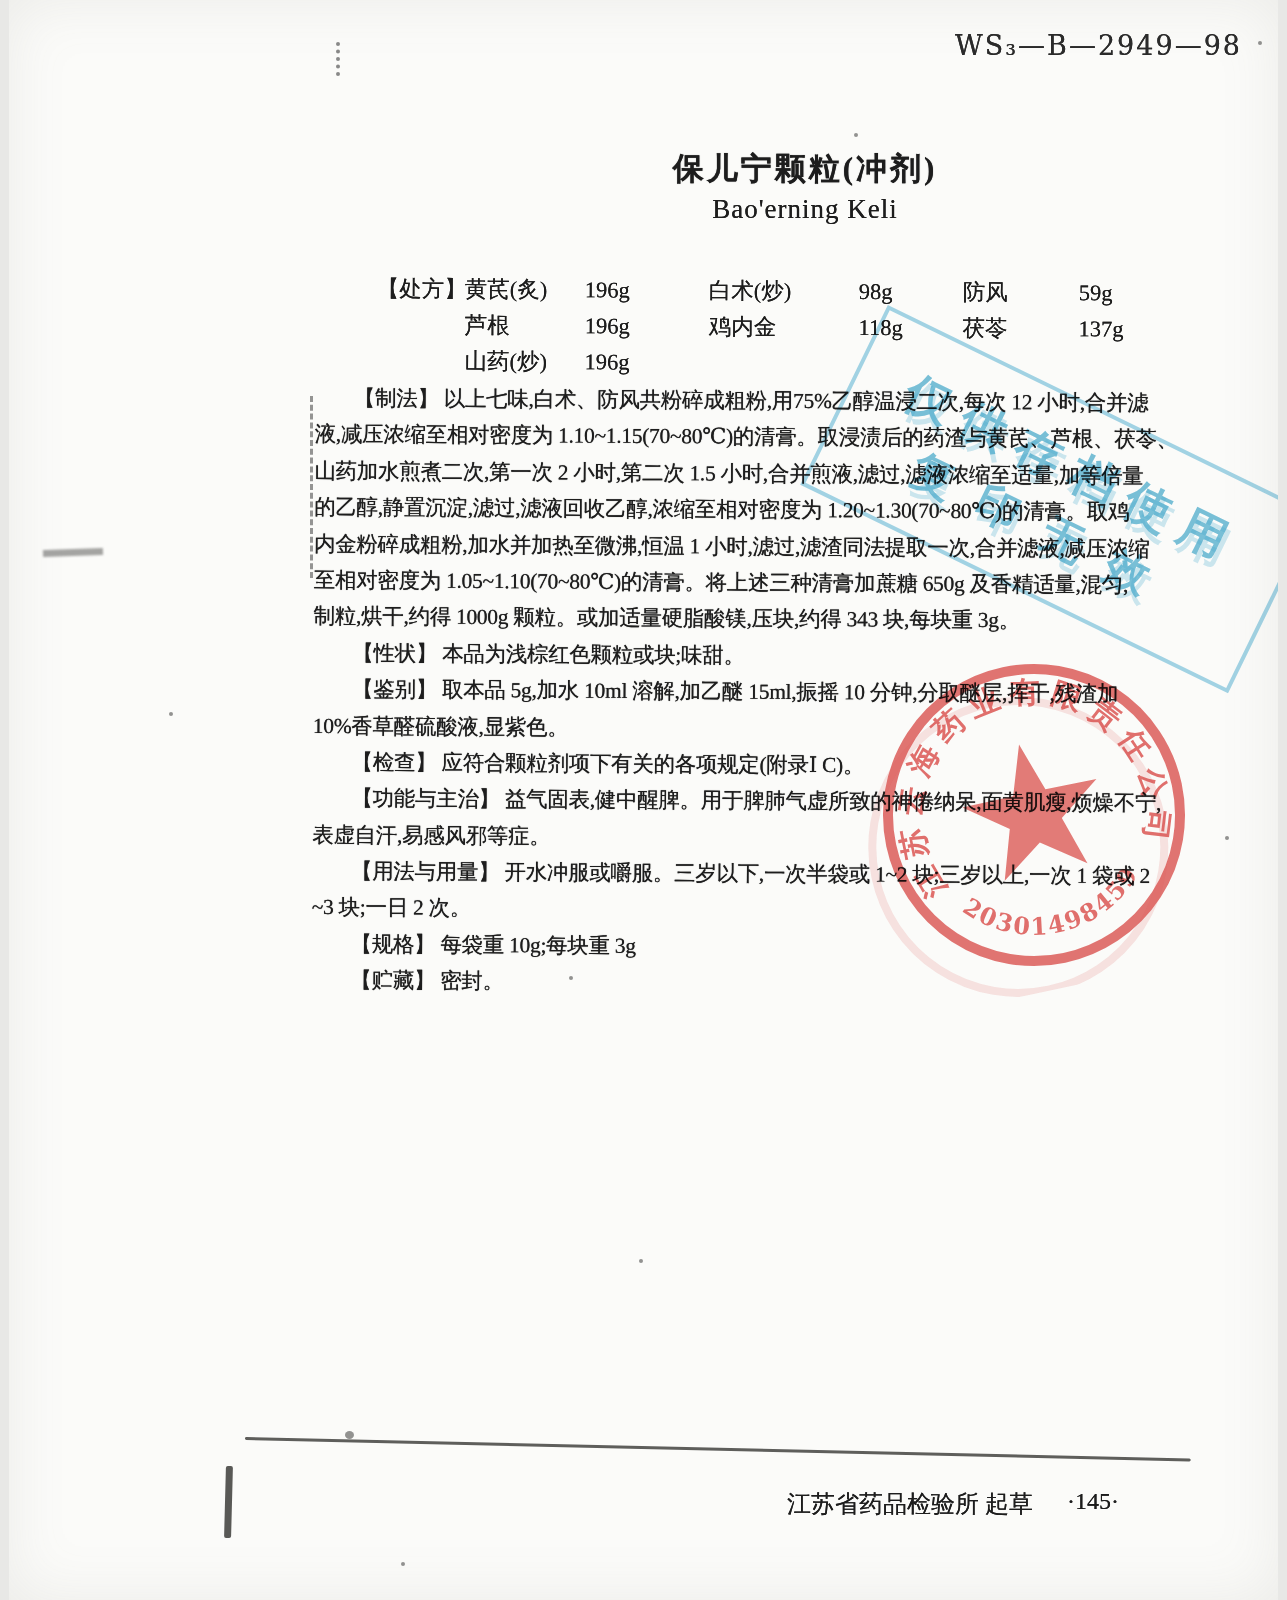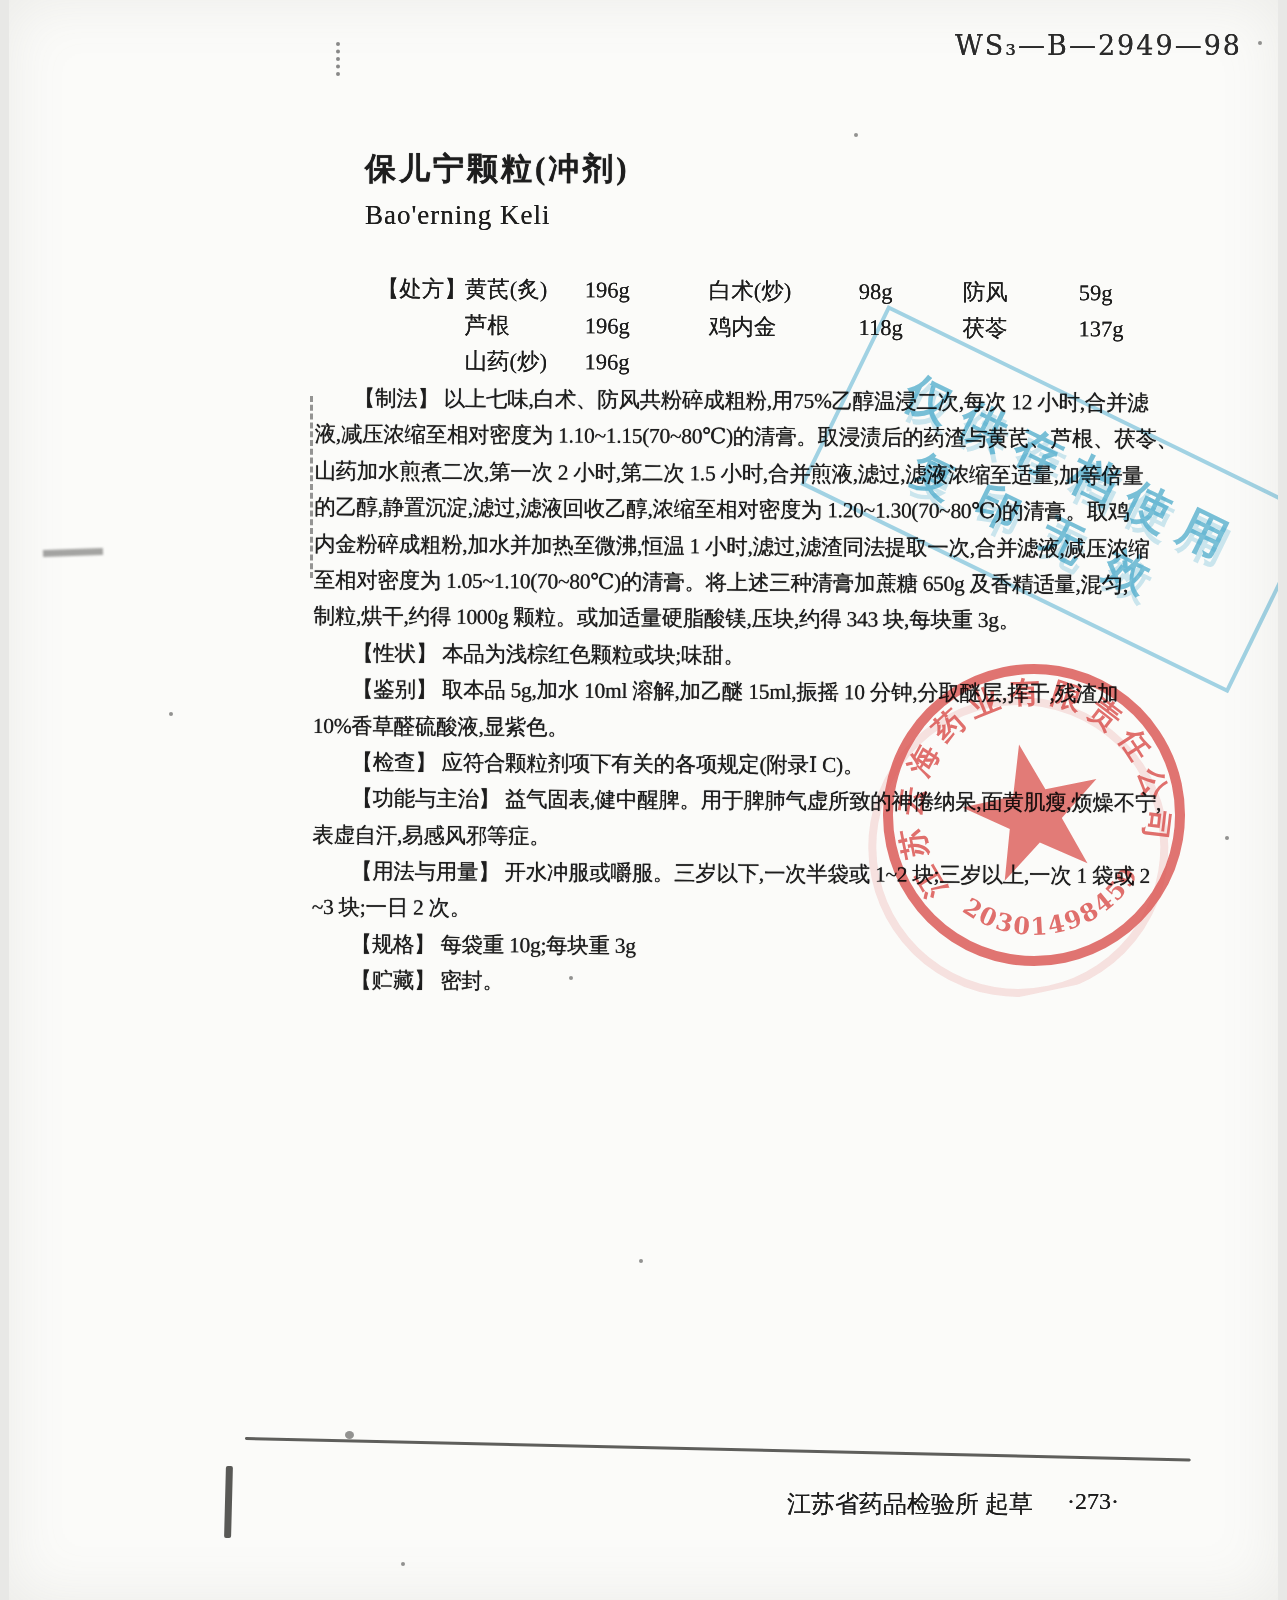--- a/index.html
+++ b/index.html
@@ -11,23 +11,23 @@
     box-shadow:inset 0 0 60px rgba(120,120,115,.12);
   }
   .abs{position:absolute;}
   
   .doc-number{
     left:946px;top:30px;font-size:27px;letter-spacing:2px;color:#2b2b2b;
     font-family:"DejaVu Serif","Liberation Serif",serif;
     text-shadow:0 0 .5px #333;white-space:nowrap;
   }
   
-  .title-wrap{left:306px;top:148px;width:880px;padding-left:50px;}
+  .title-wrap{left:306px;top:148px;width:880px;text-align:center;padding-left:50px;}
   .doc-title{font-size:31px;font-weight:bold;letter-spacing:3px;text-shadow:0 0 .7px #222;}
-  .doc-subtitle{margin-top:10px;font-size:27px;letter-spacing:1px;text-shadow:0 0 .5px #222;}
+  .doc-subtitle{margin-top:4px;font-size:27px;letter-spacing:1px;text-shadow:0 0 .5px #222;}
   
   .presc{left:368px;top:272px;width:780px;font-size:22.5px;transform:rotate(.35deg);transform-origin:0 0;}
   .presc-row{
     display:grid;height:36px;line-height:34px;white-space:nowrap;
     grid-template-columns:88px 120px 80px 44px 150px 56px 48px 116px 70px;
     text-shadow:0 0 .6px #222;
   }
   .presc-row .amt{text-align:left;}
   
   .bodytext{left:306px;top:380px;width:892px;transform:rotate(.35deg);transform-origin:0 0;}
@@ -152,21 +152,21 @@
       <textPath href="#rs-top" startOffset="50%" text-anchor="middle">江苏云海药业有限责任公司</textPath>
     </text>
     <text fill="#dc4b48" opacity=".85" font-size="24" font-weight="bold" letter-spacing="2" font-family="DejaVu Serif, Liberation Serif, serif">
       <textPath href="#rs-bot" startOffset="50%" text-anchor="middle">3203014984599</textPath>
     </text>
   </svg>
 
   <div class="abs footer-line"></div>
   <div class="abs footer-text">
     <span>江苏省药品检验所  起草</span>
-    <span>·273·</span>
+    <span>·145·</span>
   </div>
 
   <div class="abs artifact dash-v"></div>
   <div class="abs artifact dots-v"></div>
   <div class="abs artifact smudge"></div>
   <div class="abs artifact penmark"></div>
   <div class="abs artifact speck" style="left:1249px;top:41px;"></div>
   <div class="abs artifact speck" style="left:845px;top:133px;"></div>
   <div class="abs artifact speck" style="left:336px;top:1431px;width:9px;height:8px;"></div>
   <div class="abs artifact speck" style="left:560px;top:976px;"></div>

